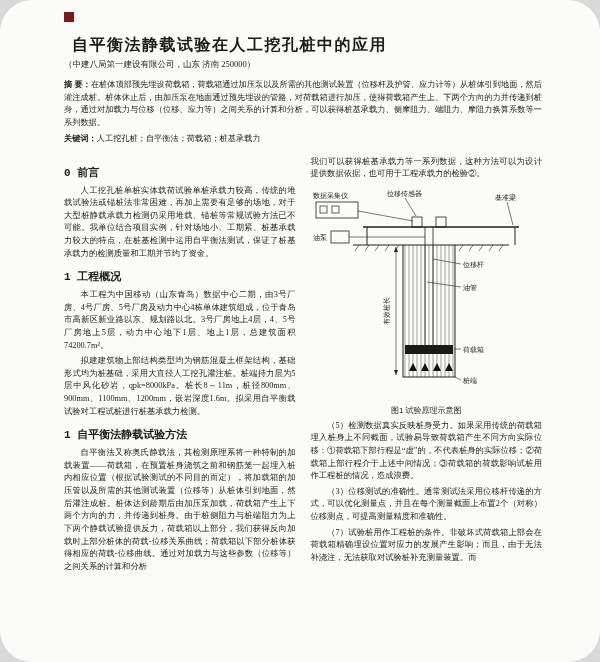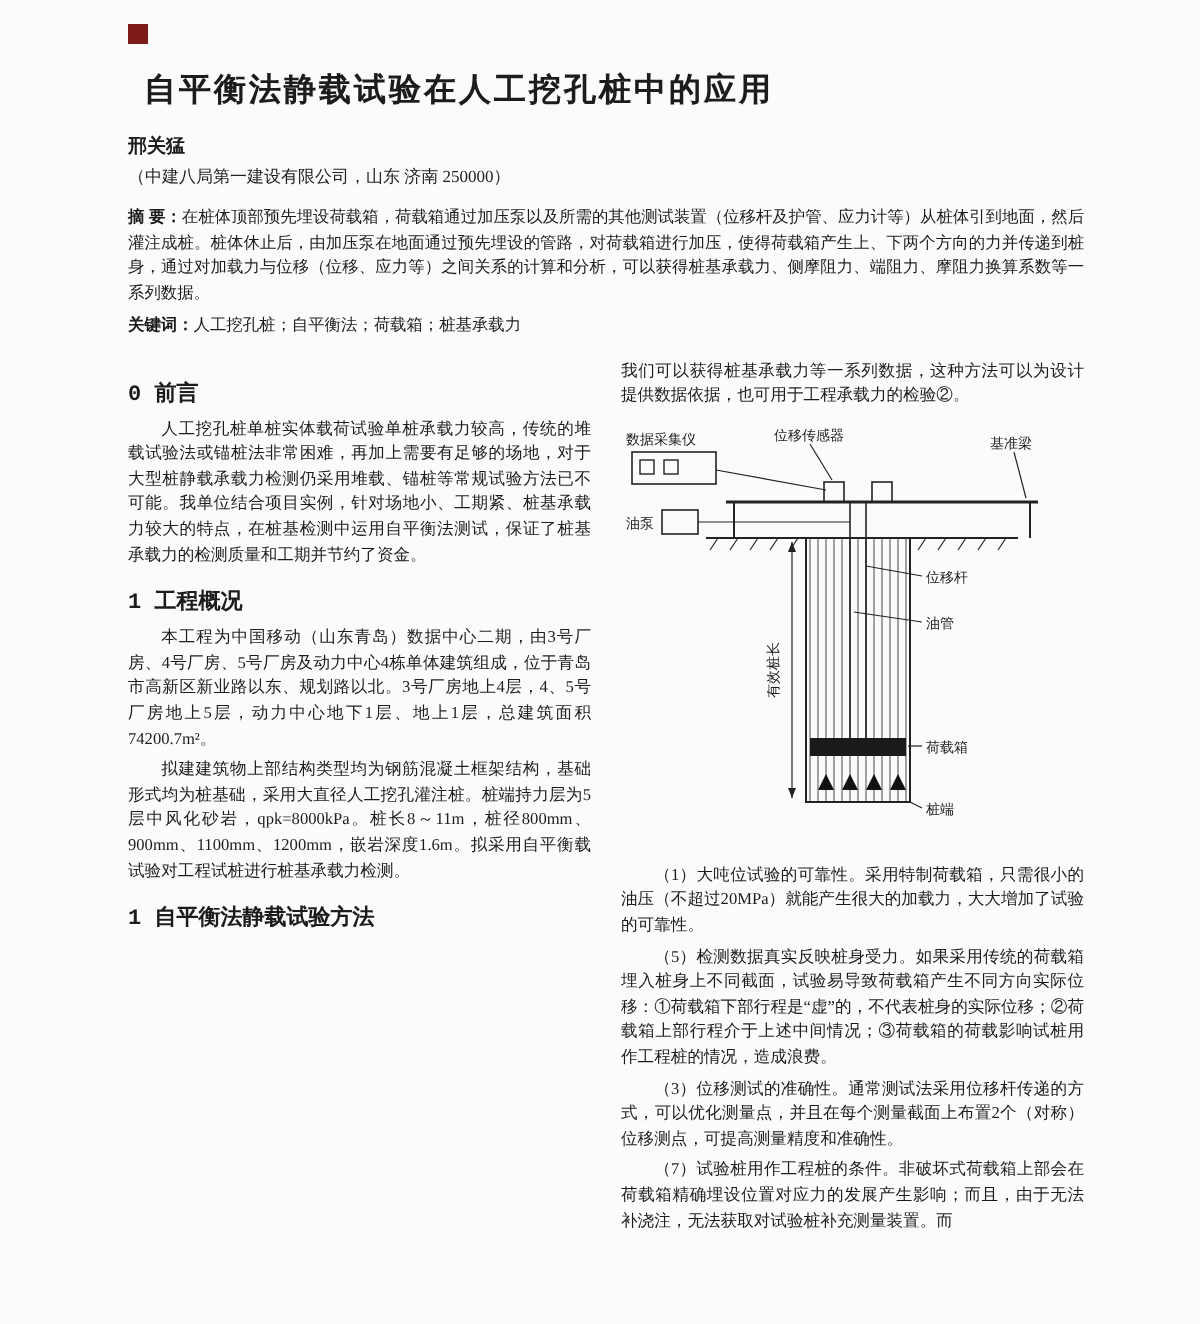--- a/index.html
+++ b/index.html
@@ -5,20 +5,21 @@
   * { box-sizing: border-box; margin: 0; padding: 0; }
   html, body { background: #d9d9d9; }
   .page {
     position: relative;
     width: 600px; height: 662px;
     background: #fbfbf9;
     padding: 12px 58px 8px 64px;
     overflow: hidden;
     font-family: "Liberation Serif", "DejaVu Serif", serif;
     color: #1c1c1c;
+    border-radius: 32px;
   }
   .marker { width: 10px; height: 10px; background: #7d1b1b; }
   .title {
     font-family: "Liberation Sans", "DejaVu Sans", sans-serif;
     font-size: 16px; font-weight: bold; letter-spacing: 1.5px;
     margin: 13px 0 0 8px;
   }
   .author { font-size: 9.5px; font-weight: bold; margin-top: 11px; }
   .affiliation { font-size: 8.5px; margin-top: 3px; color: #222; }
   .abstract, .keywords {
@@ -46,38 +47,38 @@
   svg text { font-family: "Liberation Sans", "DejaVu Sans", sans-serif; font-size: 7px; fill: #1c1c1c; }
 </style>
 </head>
 <body>
 
 <div class="page">
 
   <div class="marker"></div>
 
   <h1 class="title">自平衡法静载试验在人工挖孔桩中的应用</h1>
-  <div class="author">邢关猛</div>
   <div class="affiliation">（中建八局第一建设有限公司，山东 济南 250000）</div>
 
   <p class="abstract"><span class="lbl">摘  要：</span><span>在桩体顶部预先埋设荷载箱，荷载箱通过加压泵以及所需的其他测试装置（位移杆及护管、应力计等）从桩体引到地面，然后灌注成桩。桩体休止后，由加压泵在地面通过预先埋设的管路，对荷载箱进行加压，使得荷载箱产生上、下两个方向的力并传递到桩身，通过对加载力与位移（位移、应力等）之间关系的计算和分析，可以获得桩基承载力、侧摩阻力、端阻力、摩阻力换算系数等一系列数据。</span></p>
 
   <p class="keywords"><span class="lbl">关键词：</span><span>人工挖孔桩；自平衡法；荷载箱；桩基承载力</span></p>
 
   <div class="cols">
 
     <div class="col">
       <h2 class="sec-h">0  前言</h2>
       <p class="para">人工挖孔桩单桩实体载荷试验单桩承载力较高，传统的堆载试验法或锚桩法非常困难，再加上需要有足够的场地，对于大型桩静载承载力检测仍采用堆载、锚桩等常规试验方法已不可能。我单位结合项目实例，针对场地小、工期紧、桩基承载力较大的特点，在桩基检测中运用自平衡法测试，保证了桩基承载力的检测质量和工期并节约了资金。</p>
 
       <h2 class="sec-h">1  工程概况</h2>
       <p class="para">本工程为中国移动（山东青岛）数据中心二期，由3号厂房、4号厂房、5号厂房及动力中心4栋单体建筑组成，位于青岛市高新区新业路以东、规划路以北。3号厂房地上4层，4、5号厂房地上5层，动力中心地下1层、地上1层，总建筑面积74200.7m²。</p>
       <p class="para">拟建建筑物上部结构类型均为钢筋混凝土框架结构，基础形式均为桩基础，采用大直径人工挖孔灌注桩。桩端持力层为5层中风化砂岩，qpk=8000kPa。桩长8～11m，桩径800mm、900mm、1100mm、1200mm，嵌岩深度1.6m。拟采用自平衡载试验对工程试桩进行桩基承载力检测。</p>
 
       <h2 class="sec-h">1  自平衡法静载试验方法</h2>
+      <p class="para">自平衡法又称奥氏静载法，其检测原理系将一种特制的加载装置——荷载箱，在预置桩身浇筑之前和钢筋笼一起埋入桩内相应位置（根据试验测试的不同目的而定），将加载箱的加压管以及所需的其他测试装置（位移等）从桩体引到地面，然后灌注成桩。桩体达到龄期后由加压泵加载，荷载箱产生上下两个方向的力，并传递到桩身。由于桩侧阻力与桩端阻力为上下两个静载试验提供反力，荷载箱以上部分，我们获得反向加载时上部分桩体的荷载-位移关系曲线；荷载箱以下部分桩体获得相应的荷载-位移曲线。通过对加载力与这些参数（位移等）之间关系的计算和分析</p>
     </div>
 
     <div class="col">
       <p class="para noindent">我们可以获得桩基承载力等一系列数据，这种方法可以为设计提供数据依据，也可用于工程承载力的检验②。</p>
 
       <figure>
         <svg viewBox="0 0 232 212" width="232" height="212" xmlns="http://www.w3.org/2000/svg">
           <defs>
             <pattern id="pilehatch" width="4" height="6" patternUnits="userSpaceOnUse">
               <line x1="2" y1="0" x2="2" y2="6" stroke="#666" stroke-width="0.6"></line>
@@ -138,22 +139,22 @@
 
           <text x="152" y="80">位移杆</text>
           <line x1="150" y1="77" x2="122" y2="72" stroke="#222" stroke-width="0.6"></line>
           <text x="152" y="103">油管</text>
           <line x1="150" y1="100" x2="116" y2="95" stroke="#222" stroke-width="0.6"></line>
           <text x="152" y="165">荷载箱</text>
           <line x1="150" y1="162" x2="143" y2="162" stroke="#222" stroke-width="0.6"></line>
           <text x="152" y="196">桩端</text>
           <line x1="150" y1="193" x2="144" y2="190" stroke="#222" stroke-width="0.6"></line>
         </svg>
+        <figcaption>图1  试验原理示意图</figcaption>
       </figure>
 
-      <p class="para">（1）大吨位试验的可靠性。采用特制荷载箱，只需很小的油压（不超过20MPa）就能产生很大的加载力，大大增加了试验的可靠性。</p>
       <p class="para">（5）检测数据真实反映桩身受力。如果采用传统的荷载箱埋入桩身上不同截面，试验易导致荷载箱产生不同方向实际位移：①荷载箱下部行程是“虚”的，不代表桩身的实际位移；②荷载箱上部行程介于上述中间情况；③荷载箱的荷载影响试桩用作工程桩的情况，造成浪费。</p>
       <p class="para">（3）位移测试的准确性。通常测试法采用位移杆传递的方式，可以优化测量点，并且在每个测量截面上布置2个（对称）位移测点，可提高测量精度和准确性。</p>
       <p class="para">（7）试验桩用作工程桩的条件。非破坏式荷载箱上部会在荷载箱精确埋设位置对应力的发展产生影响；而且，由于无法补浇注，无法获取对试验桩补充测量装置。而</p>
     </div>
 
   </div>
 </div>
 
 </body></html>

